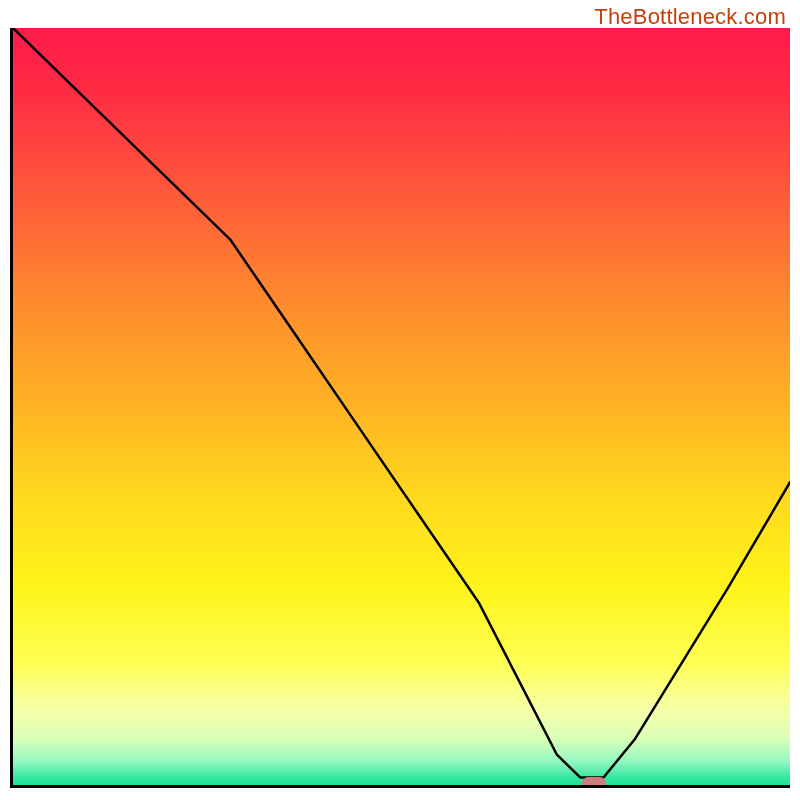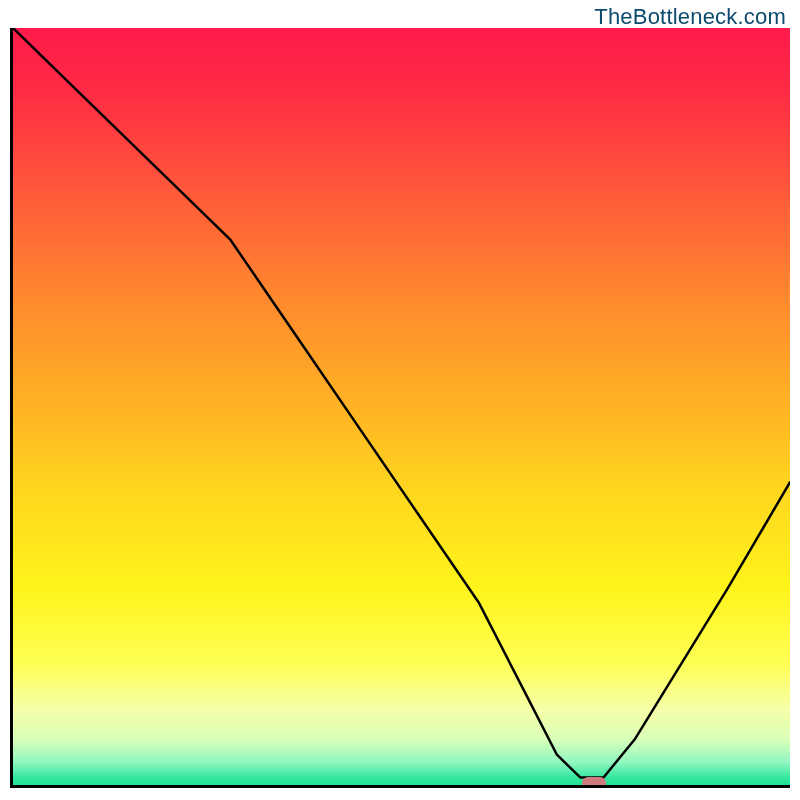--- a/index.html
+++ b/index.html
@@ -7,21 +7,21 @@
     width: 800px;
     height: 800px;
     background: #fff;
     position: relative;
     font-family: Arial, sans-serif;
   }
   .watermark {
     position: absolute;
     top: 4px;
     right: 14px;
-    color: #0c4a6e;
+    color: #c2410c;
     font-size: 22px;
     letter-spacing: 0.2px;
     z-index: 3;
   }
   .plot {
     position: absolute;
     left: 10px;
     top: 28px;
     width: 780px;
     height: 760px;

